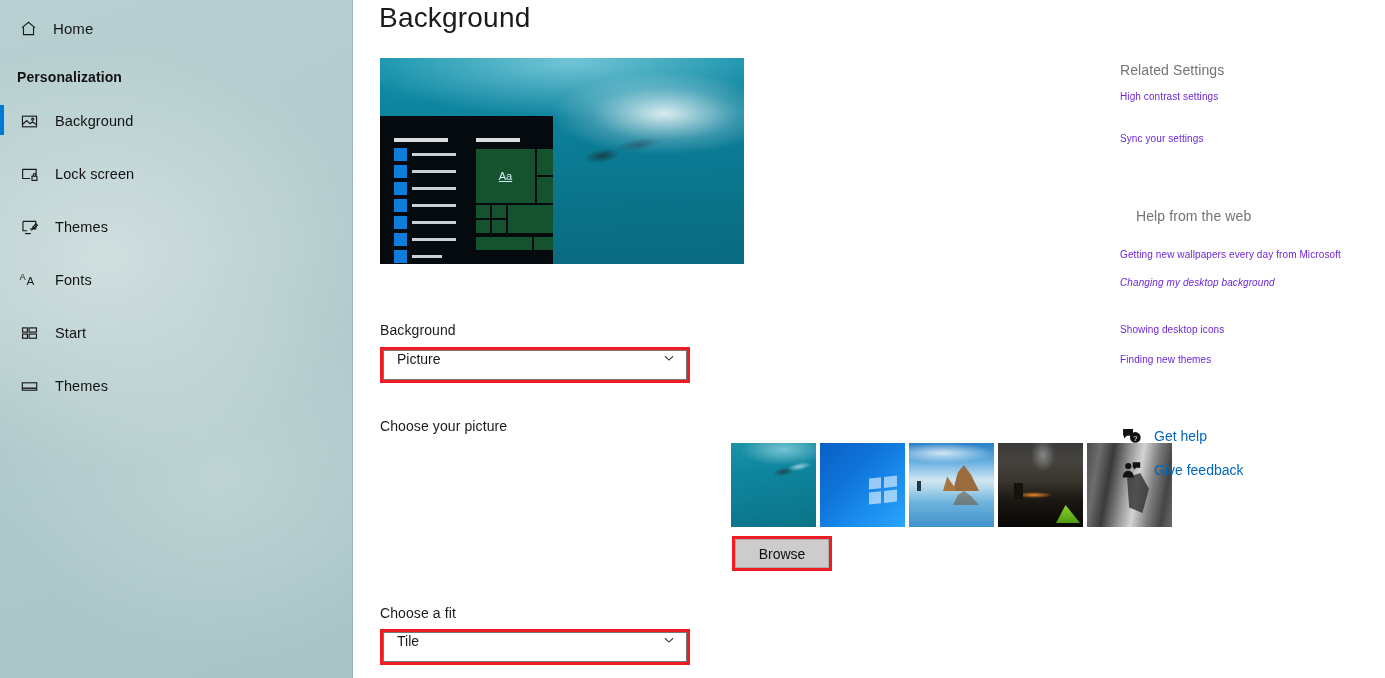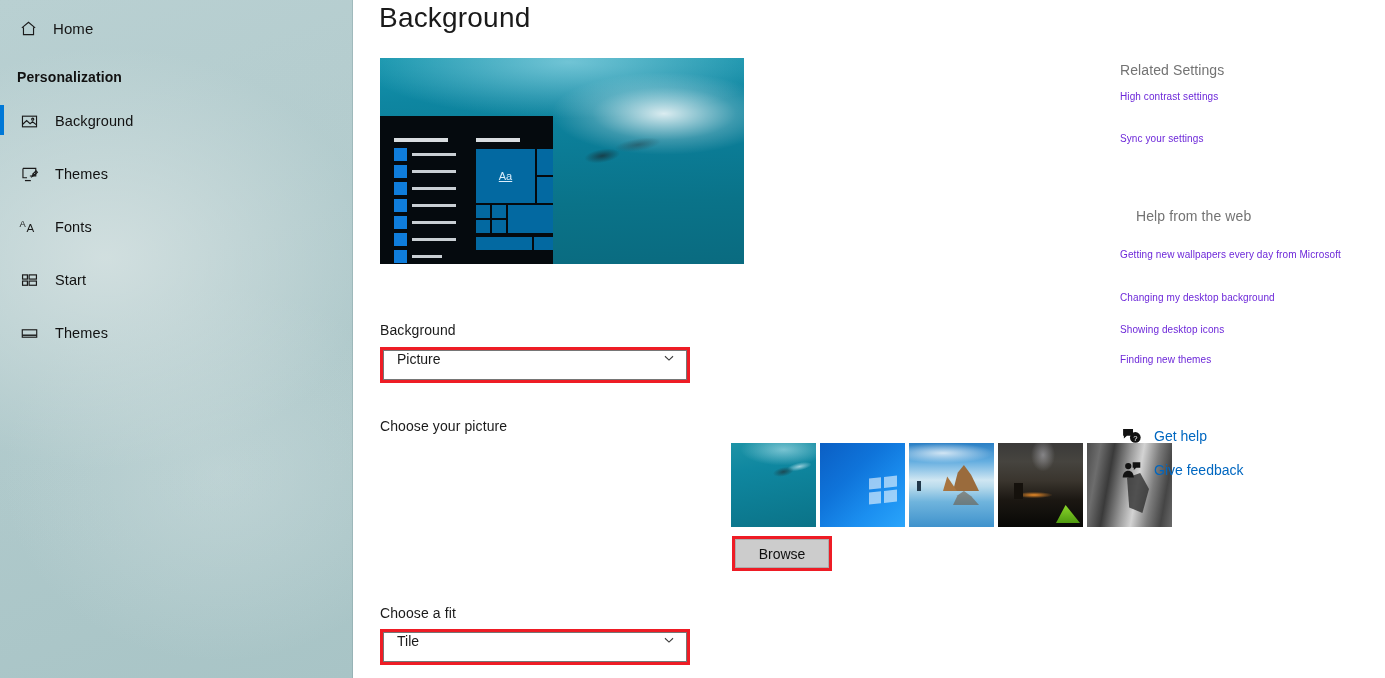--- a/index.html
+++ b/index.html
@@ -161,21 +161,21 @@
     background: #050a0e;
     overflow: hidden;
   }
   .sm-left { position: absolute; left: 14px; top: 22px; width: 66px; }
   .sm-bar-top { width: 54px; height: 4px; background: #d9dde0; margin-bottom: 6px; }
   .sm-row { display: flex; align-items: center; gap: 5px; margin-bottom: 4px; }
   .sm-sq { width: 13px; height: 13px; background: #0f7ddb; flex:0 0 13px;}
   .sm-ln { height: 3px; background: #c9cfd3; }
   .sm-right { position: absolute; left: 96px; top: 22px; width: 92px; }
   .sm-rtitle { width: 44px; height: 4px; background: #d9dde0; margin-bottom: 7px; }
-  .tile { background: #0369a1; position: absolute; text-decoration: underline; }
+  .tile { background: #14532d; position: absolute; text-decoration: underline; }
   .tile-aa {
     color: #dbeefc; font-size: 11px;
     display:flex; align-items:center; justify-content:center;
   }
 
   
   .label-text {
     position: absolute;
     font-size: 14px;
     color: #1a1a1a;
@@ -269,20 +269,30 @@
           <svg width="19" height="19" viewBox="0 0 20 20" fill="none" stroke="#1a1a1a" stroke-width="1.2">
             <rect x="2.6" y="4.4" width="14.8" height="11.2"></rect>
             <path d="M2.6 13.2 L7 9.1 L10.6 12.4 L13.2 10.2 L17.4 13.6"></path>
             <circle cx="13.4" cy="7.6" r="1.1"></circle>
           </svg>
         </span>
         <span class="nav-label">Background</span>
       </div>
 
 
+      <div class="nav-item">
+        <span class="nav-icon">
+          <svg width="19" height="19" viewBox="0 0 20 20" fill="none" stroke="#1a1a1a" stroke-width="1.2">
+            <path d="M17 10.8 V4.6 H2.8 V14.2 H10.6"></path>
+            <rect x="12.6" y="11.8" width="5.2" height="4.4"></rect>
+            <path d="M13.9 11.8 V10.4 A1.3 1.3 0 0 1 16.5 10.4 V11.8"></path>
+          </svg>
+        </span>
+        <span class="nav-label">Lock screen</span>
+      </div>
 
       <div class="nav-item">
         <span class="nav-icon">
           <svg width="19" height="19" viewBox="0 0 20 20" fill="none" stroke="#1a1a1a" stroke-width="1.2">
             <path d="M3.1 3.6 H16.6 V11.6 H10.4"></path>
             <path d="M3.1 3.6 V13.4 H7.4"></path>
             <path d="M13.9 9.2 L16.9 6.2 L18.3 7.6 L15.3 10.6 Z"></path>
             <path d="M13.9 9.2 L12.6 12.2 L15.3 10.6"></path>
             <path d="M5.2 16.4 H11.4" stroke-width="1.3"></path>
           </svg>
@@ -452,21 +462,21 @@
   <div class="right">
 
     <div class="rp-head" style="position:absolute;left:0;top:62px;">Related Settings</div>
 
     <a class="rp-link" style="position:absolute;left:0;top:91px;">High contrast settings</a>
     <a class="rp-link" style="position:absolute;left:0;top:133px;">Sync your settings</a>
 
     <div class="rp-head" style="position:absolute;left:16px;top:208px;">Help from the web</div>
 
     <a class="rp-link" style="position:absolute;left:0;top:245px;width:240px;line-height:20px;">Getting new wallpapers every day from Microsoft</a>
-    <a class="rp-link" style="position:absolute;left:0;top:292px;">Changing my desktop background</a>
+    <a class="rp-link" style="position:absolute;left:0;top:277px;font-style:italic;">Changing my desktop background</a>
     <a class="rp-link" style="position:absolute;left:0;top:324px;">Showing desktop icons</a>
     <a class="rp-link" style="position:absolute;left:0;top:354px;">Finding new themes</a>
 
     <div class="rp-iconrow" style="position:absolute;left:0;top:425px;">
       <span class="rp-ico">
         <svg width="21" height="21" viewBox="0 0 22 22">
           <path d="M2.2 3.2 H12.6 V10.2 H6.2 L3.0 13.0 V10.2 H2.2 Z" fill="#121212"></path>
           <circle cx="15.0" cy="12.0" r="5.6" fill="#121212"></circle>
           <text x="15.0" y="15.2" text-anchor="middle" font-family="Liberation Sans, sans-serif" font-size="8" fill="#ffffff">?</text>
         </svg>

